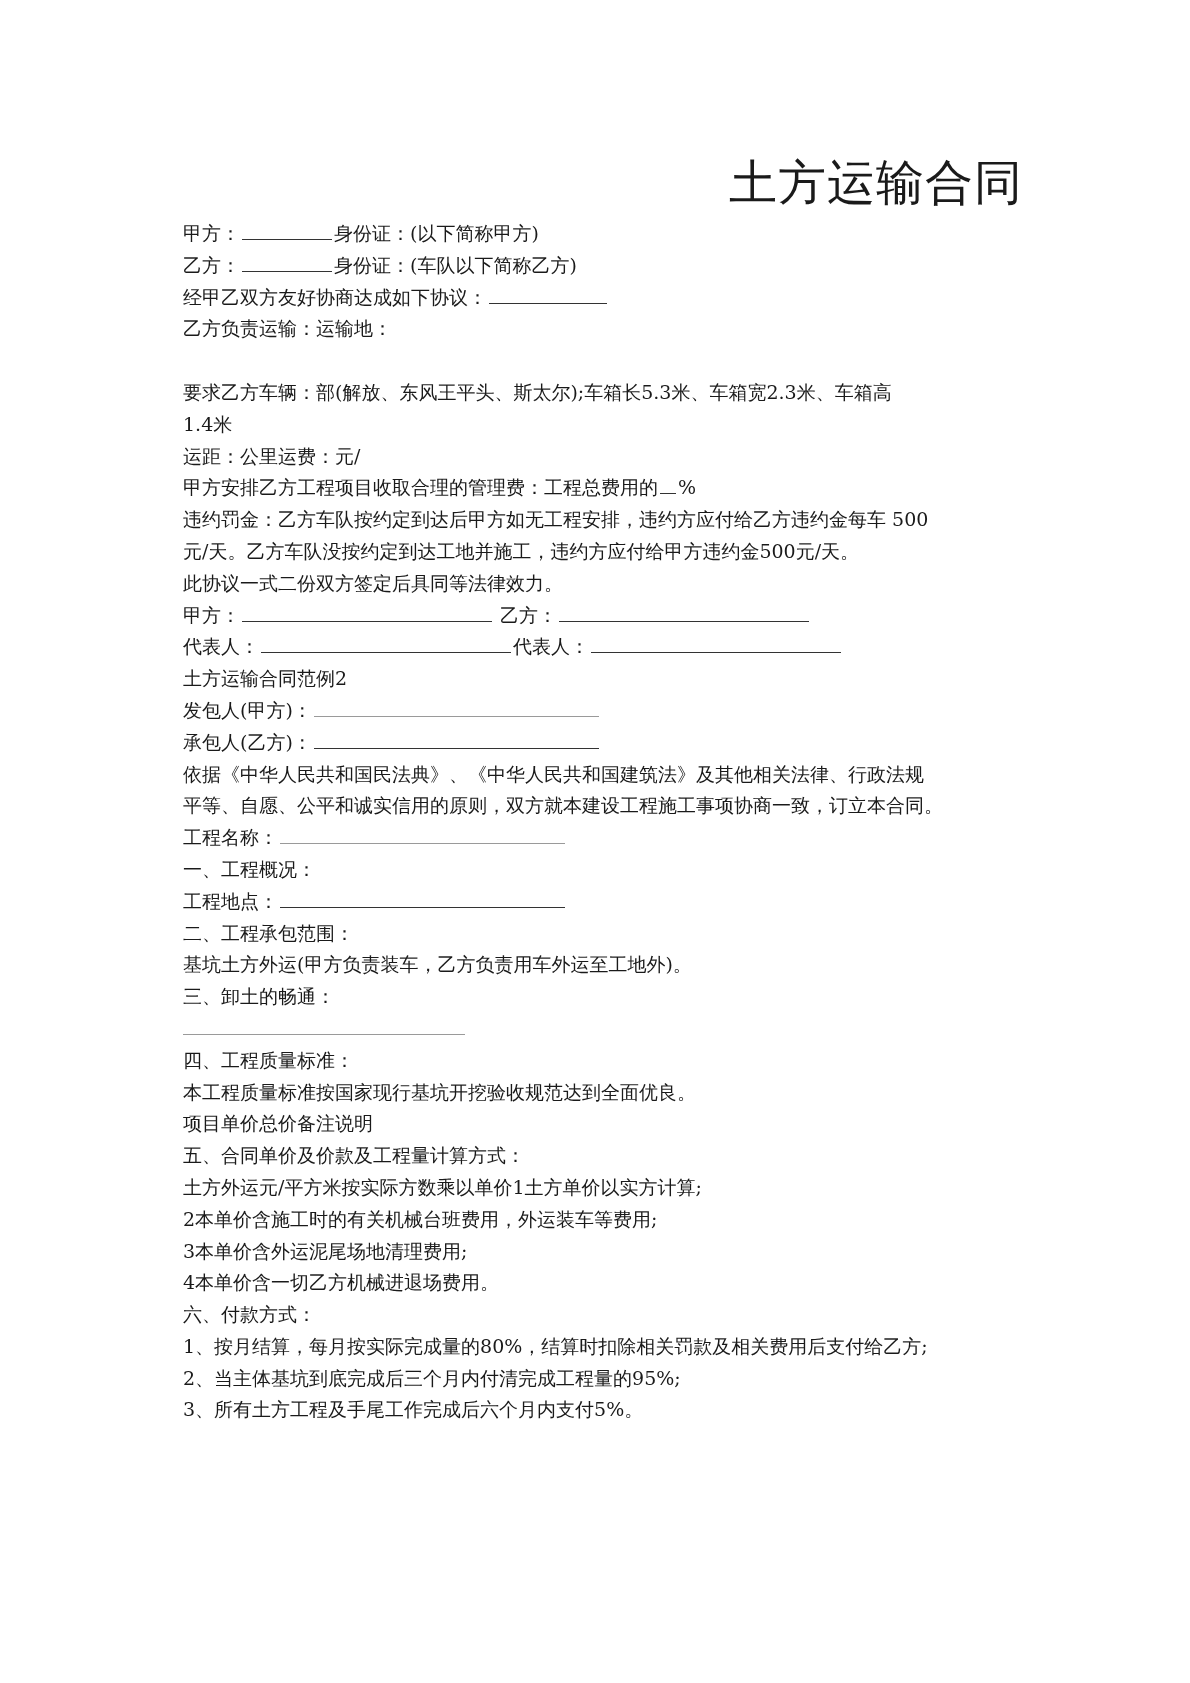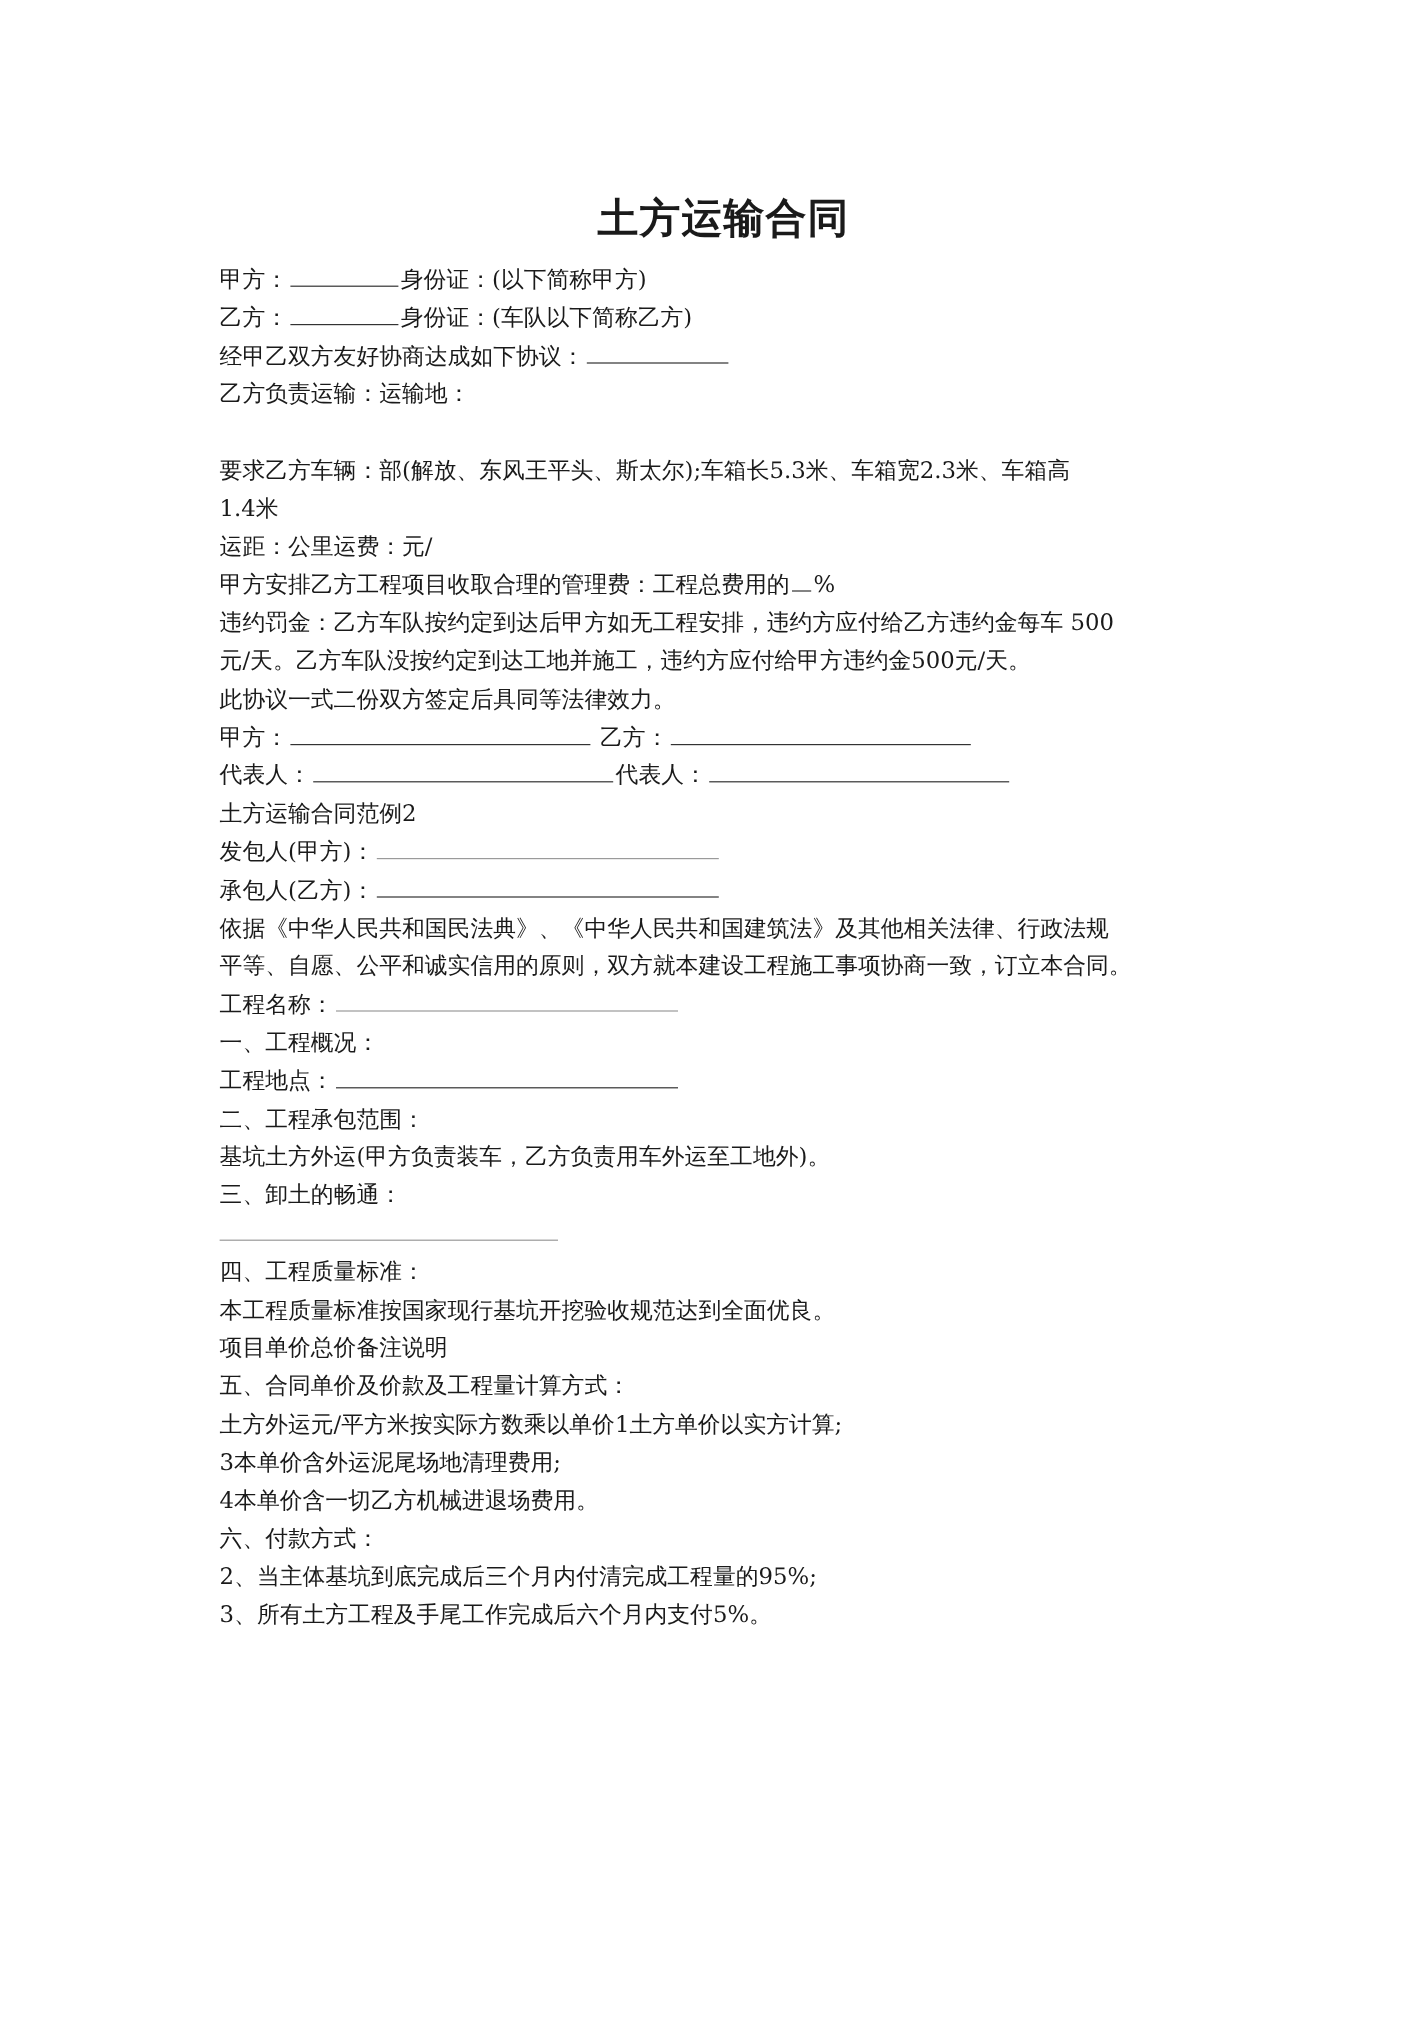--- a/index.html
+++ b/index.html
@@ -3,22 +3,22 @@
 <meta charset="utf-8">
 <style>
   html, body { margin: 0; padding: 0; background: #ffffff; }
   body { width: 1190px; height: 1683px; position: relative; overflow: hidden; }
   .page {
     position: absolute; left: 183px; top: 158px; width: 840px;
     font-family: "DejaVu Serif", "Liberation Serif", serif;
     color: #1a1a1a; font-size: 19px;
   }
   .title {
-    text-align: center; font-family: "DejaVu Sans", "Liberation Sans", sans-serif;
-    font-weight: bold; font-size: 34px; line-height: 48px; height: 60px; margin-bottom: 0;
+    text-align: right; font-family: "DejaVu Sans", "Liberation Sans", sans-serif;
+    font-weight: normal; font-size: 48px; line-height: 48px; height: 60px; margin-bottom: 0;
     letter-spacing: 1px;
   }
   .line { line-height: 31.8px; min-height: 31.8px; white-space: nowrap; }
   .blank-line { height: 31.8px; }
   .u { display: inline-block; border-bottom: 1px solid #333; height: 18px; vertical-align: baseline; margin: 0 2px; }
   .u.grey { border-bottom-color: #9a9a9a; }
   .w90 { width: 90px; } .w120 { width: 118px; } .w70 { width: 64px; } .w30 { width: 30px; }
   .w16 { width: 16px; } .w250 { width: 250px; } .w285 { width: 285px; }
   .w280 { width: 282px; }
 </style>
@@ -75,18 +75,20 @@
   <div class="line">基坑土方外运(甲方负责装车，乙方负责用车外运至工地外)。</div>
   <div class="line">三、卸土的畅通：</div>
   <div class="line">
     <span class="u grey w280" style="margin:0"></span>
   </div>
   <div class="line">四、工程质量标准：</div>
   <div class="line">本工程质量标准按国家现行基坑开挖验收规范达到全面优良。</div>
   <div class="line">项目单价总价备注说明</div>
   <div class="line">五、合同单价及价款及工程量计算方式：</div>
   <div class="line">土方外运元/平方米按实际方数乘以单价1土方单价以实方计算;</div>
+  <div class="line">2本单价含施工时的有关机械台班费用，外运装车等费用;</div>
   <div class="line">3本单价含外运泥尾场地清理费用;</div>
   <div class="line">4本单价含一切乙方机械进退场费用。</div>
   <div class="line">六、付款方式：</div>
+  <div class="line">1、按月结算，每月按实际完成量的80%，结算时扣除相关罚款及相关费用后支付给乙方;</div>
   <div class="line">2、当主体基坑到底完成后三个月内付清完成工程量的95%;</div>
   <div class="line">3、所有土方工程及手尾工作完成后六个月内支付5%。</div>
 </div>
 
 </body></html>

